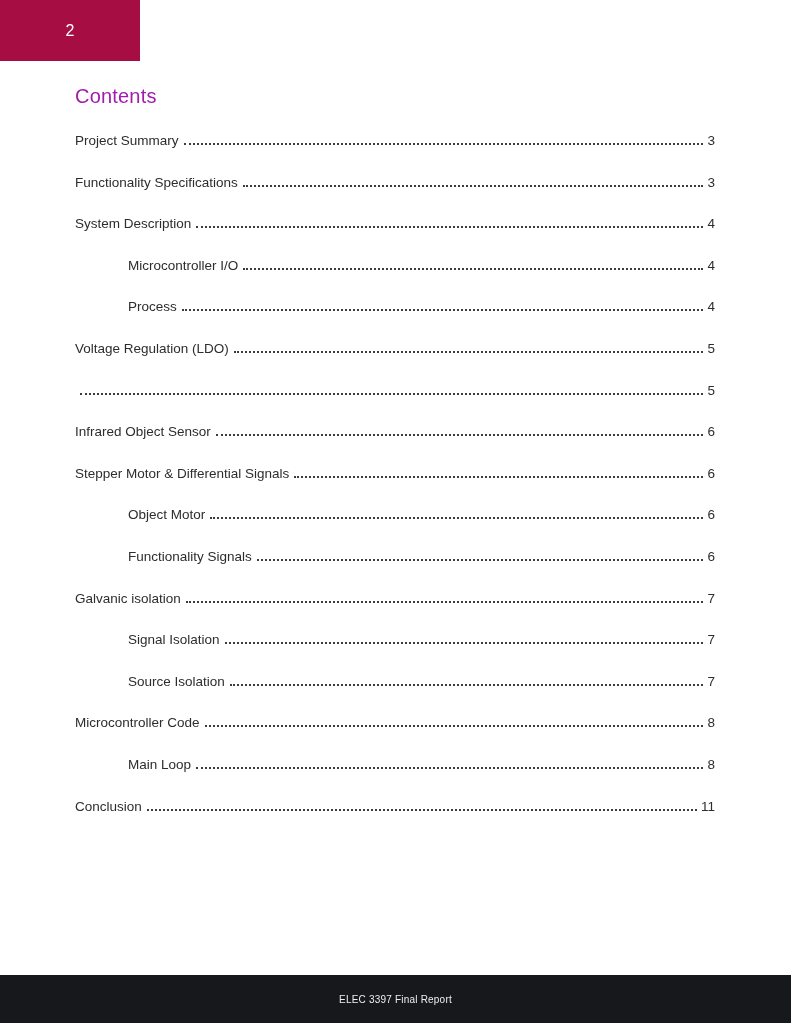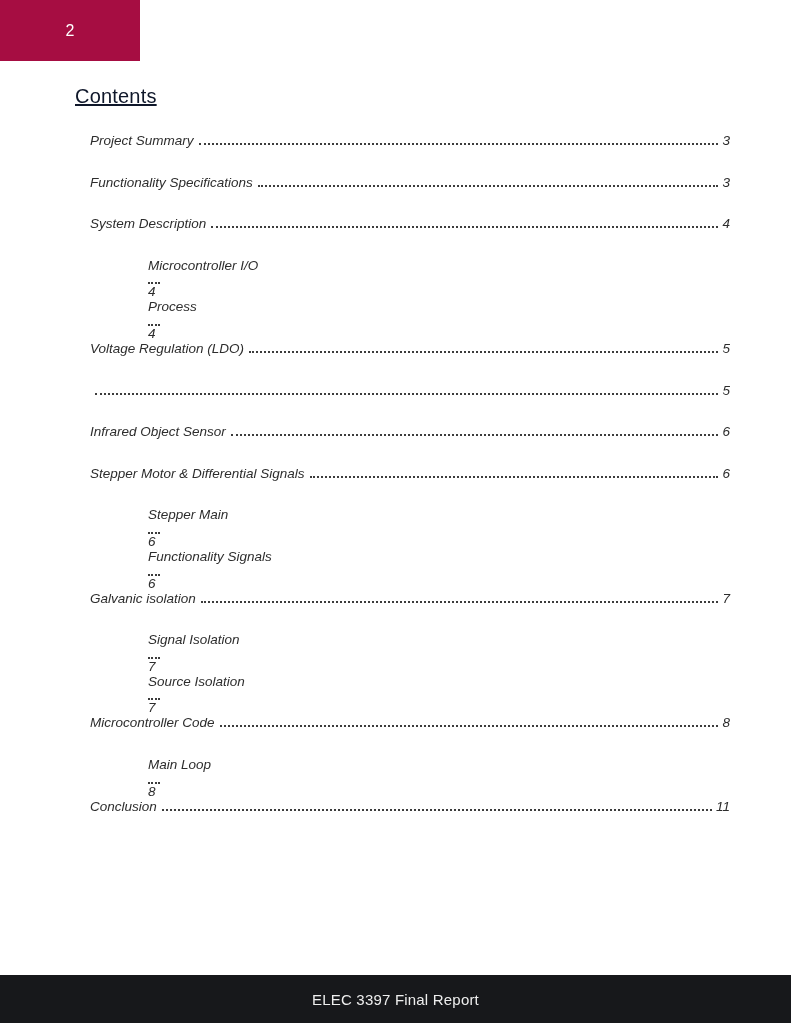--- a/index.html
+++ b/index.html
@@ -30,40 +30,37 @@
     font-size: 16px;
     line-height: 1;
   }
   .contents-title {
     position: absolute;
     left: 75px;
     top: 85px;
     margin: 0;
     font-size: 20px;
     font-weight: 400;
-    color: #0f172a;
+    color: #a21caf;
     letter-spacing: 0.2px;
-    text-decoration: underline;
   }
   .toc {
     position: absolute;
-    left: 90px;
+    left: 75px;
     top: 133px;
     width: 640px;
-    font-style: italic;
   }
   .toc-row {
     height: 41.6px;
     display: flex;
     align-items: baseline;
     cursor: pointer;
   }
   .toc-row.level-2 {
     padding-left: 53px;
-    flex-direction: column;
   }
   .toc-label {
     font-size: 13.5px;
     color: #2d2d2d;
     white-space: nowrap;
     flex: 0 0 auto;
   }
   .leader {
     flex: 1 1 auto;
     min-width: 12px;
@@ -83,21 +80,21 @@
     bottom: 0;
     width: 100%;
     height: 48px;
     background: #17181B;
     display: flex;
     align-items: center;
     justify-content: center;
   }
   .footer-bar .footer-text {
     color: #eeeeee;
-    font-size: 15px;
+    font-size: 10px;
     letter-spacing: 0.2px;
   }
 </style>
 </head>
 <body>
 
 <div class="page-number-box" style="background: rgb(166, 13, 66);">
   <span class="num">2</span>
 </div>
 
@@ -142,21 +139,21 @@
       <span class="toc-label">Infrared Object Sensor</span>
       <span class="leader"></span>
       <span class="toc-page">6</span>
     </div>
     <div class="toc-row level-1">
       <span class="toc-label">Stepper Motor &amp; Differential Signals</span>
       <span class="leader"></span>
       <span class="toc-page">6</span>
     </div>
     <div class="toc-row level-2">
-      <span class="toc-label">Stepper Main</span>
+      <span class="toc-label">Object Motor</span>
       <span class="leader"></span>
       <span class="toc-page">6</span>
     </div>
     <div class="toc-row level-2">
       <span class="toc-label">Functionality Signals</span>
       <span class="leader"></span>
       <span class="toc-page">6</span>
     </div>
     <div class="toc-row level-1">
       <span class="toc-label">Galvanic isolation</span>

